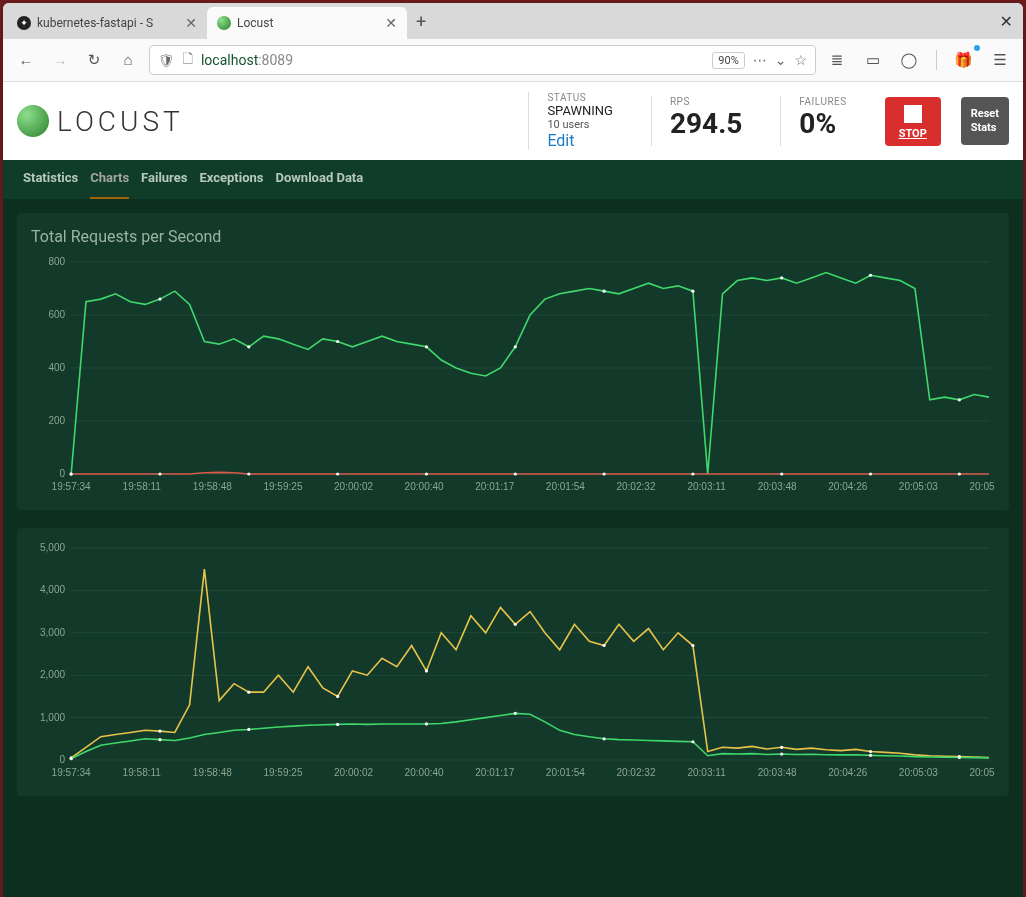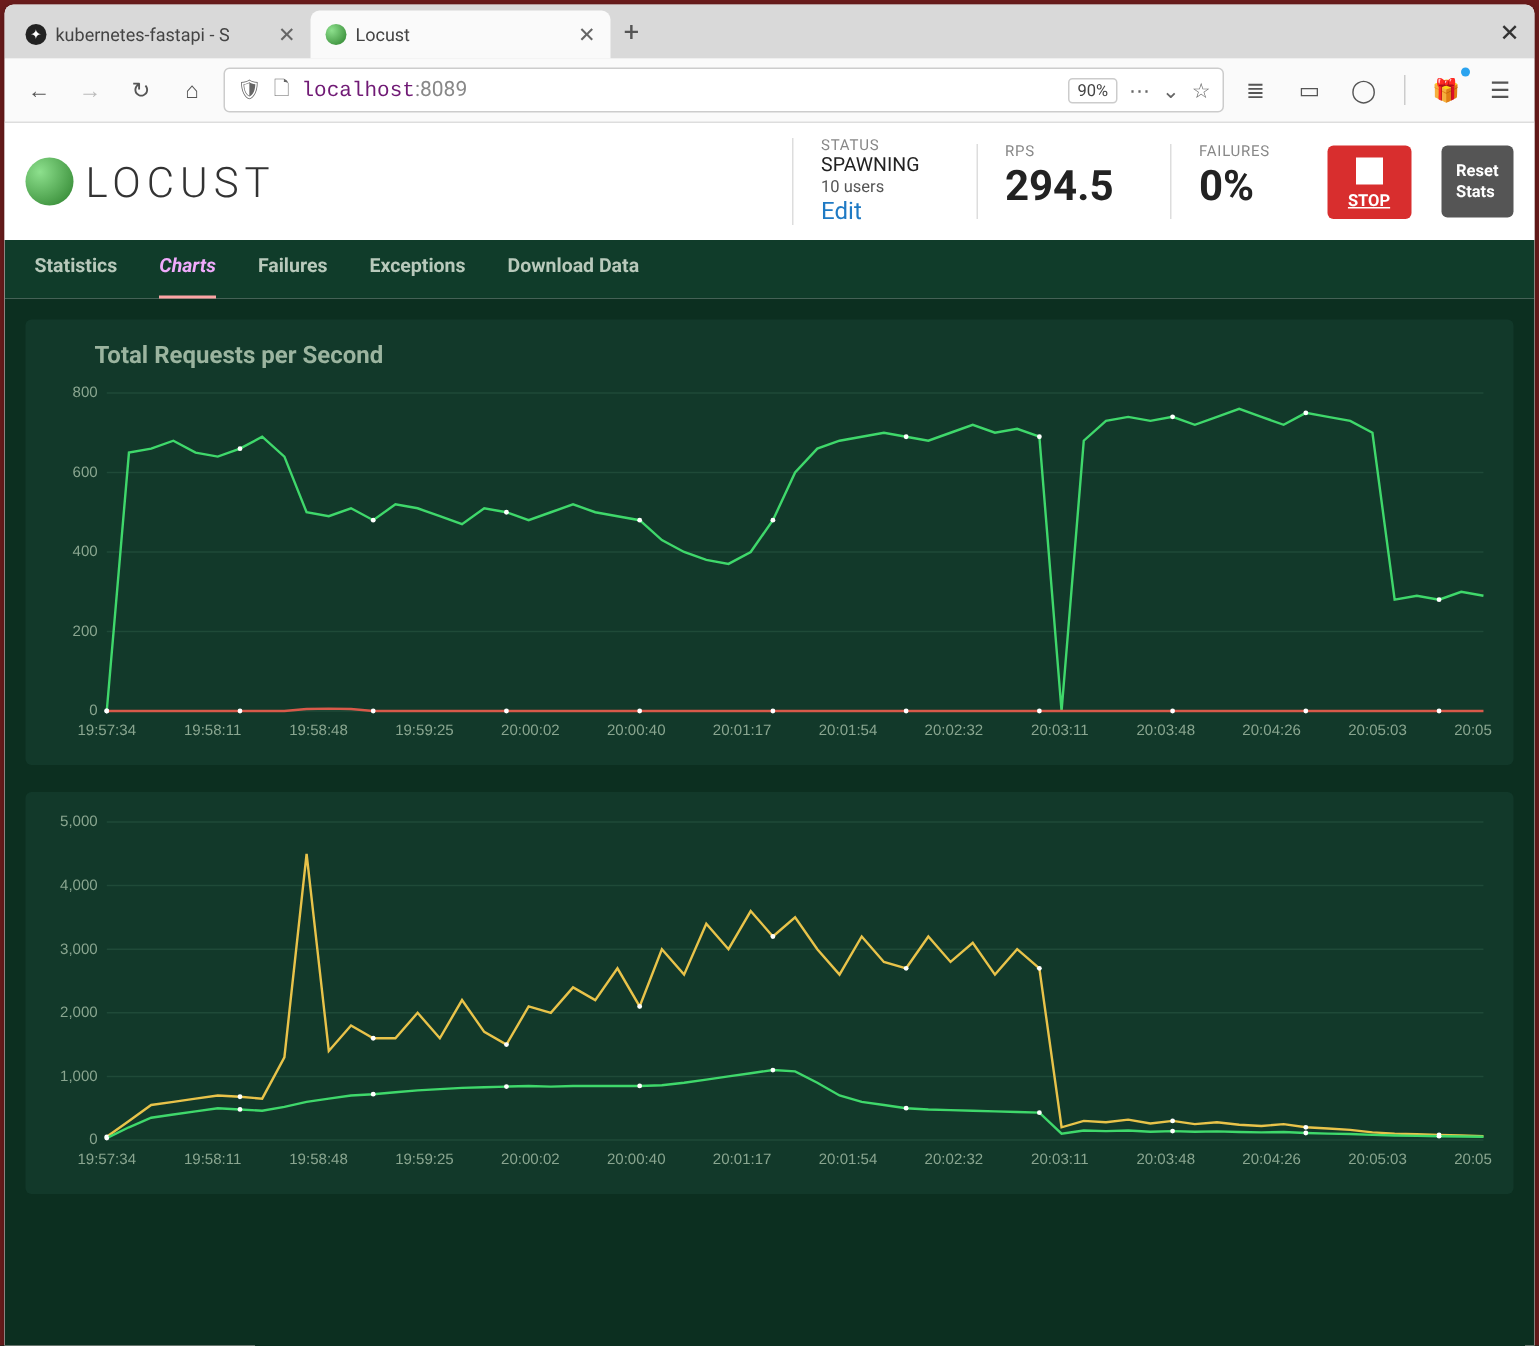--- a/index.html
+++ b/index.html
@@ -82,21 +82,21 @@
     gap: 8px;
     background: #fff;
     border: 1px solid #ccc;
     border-radius: 4px;
     padding: 4px 8px;
     height: 30px;
     font-size: 14px;
   }
   .urlbar .shield, .urlbar .lock { color: #666; font-size: 13px; }
   .urlbar .addr { flex: 1; color: #888; }
-  .urlbar .addr .host { color: #701a75; font-family: Liberation Mono, monospace; }
+  .urlbar .addr .host { color: #14532d; }
   .zoom {
     font-size: 11px;
     border: 1px solid #ccc;
     padding: 1px 5px;
     border-radius: 3px;
     color: #444;
   }
   .urlbar .icon { color: #666; font-size: 14px; }
   .right-icons { display:flex; gap:10px; align-items:center; }
   .right-icons .sep { width: 1px; height: 20px; background: #ccc; margin: 0 4px; }
@@ -157,47 +157,46 @@
     font-size: 11px;
     font-weight: bold;
     text-align: left;
     cursor: pointer;
     line-height: 1.3;
   }
   .tabs {
     background: #103c2a;
     padding: 0 20px;
     display: flex;
-    gap: 28px;
+    gap: 12px;
   }
   .tabs .tabitem {
     color: #b8c9bb;
     font-size: 13px;
     font-weight: bold;
     padding: 10px 0 12px;
     cursor: pointer;
   }
-  .tabs .tabitem.active { color: #f0abfc; border-bottom: 2px solid #fca5a5; font-style: italic; }
+  .tabs .tabitem.active { color: #a3a3a3; border-bottom: 2px solid #a16207; }
   .content {
     background: #0c2f20;
     padding: 14px;
     min-height: 720px;
   }
   .panel {
     background: #12392a;
     border-radius: 4px;
     padding: 14px;
     margin-bottom: 18px;
   }
   .panel h3 {
     color: #9bb49f;
     font-size: 16px;
-    font-weight: bold;
+    font-weight: normal;
     margin-bottom: 10px;
-    margin-left: 32px;
   }
   .chart {
     position: relative;
     height: 240px;
   }
   .chart svg { width: 100%; height: 100%; }
   .gridline { stroke: #1f4a38; stroke-width: 1; }
   .favicon-k {
     width:14px; height:14px; border-radius:50%;
     background:#222; color:#fff; font-size:9px;

